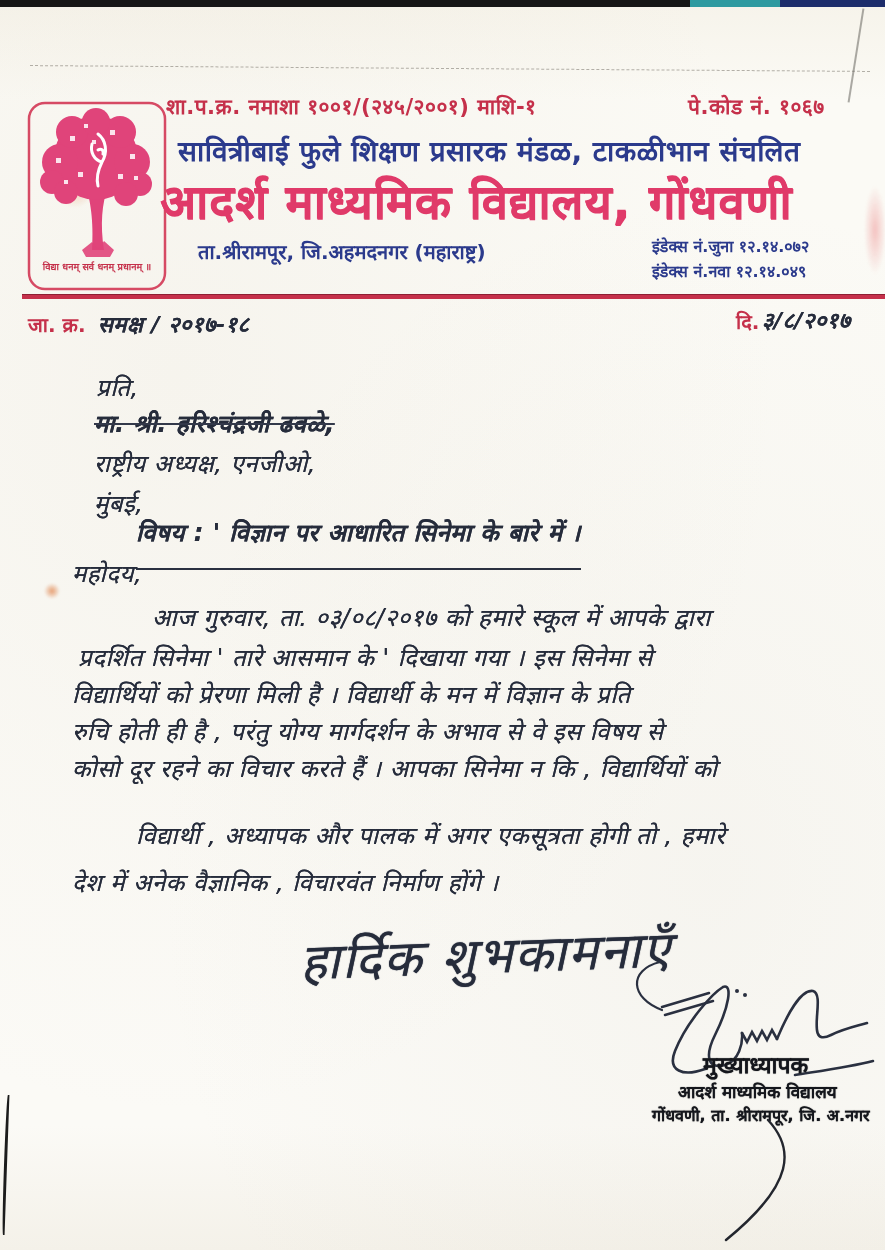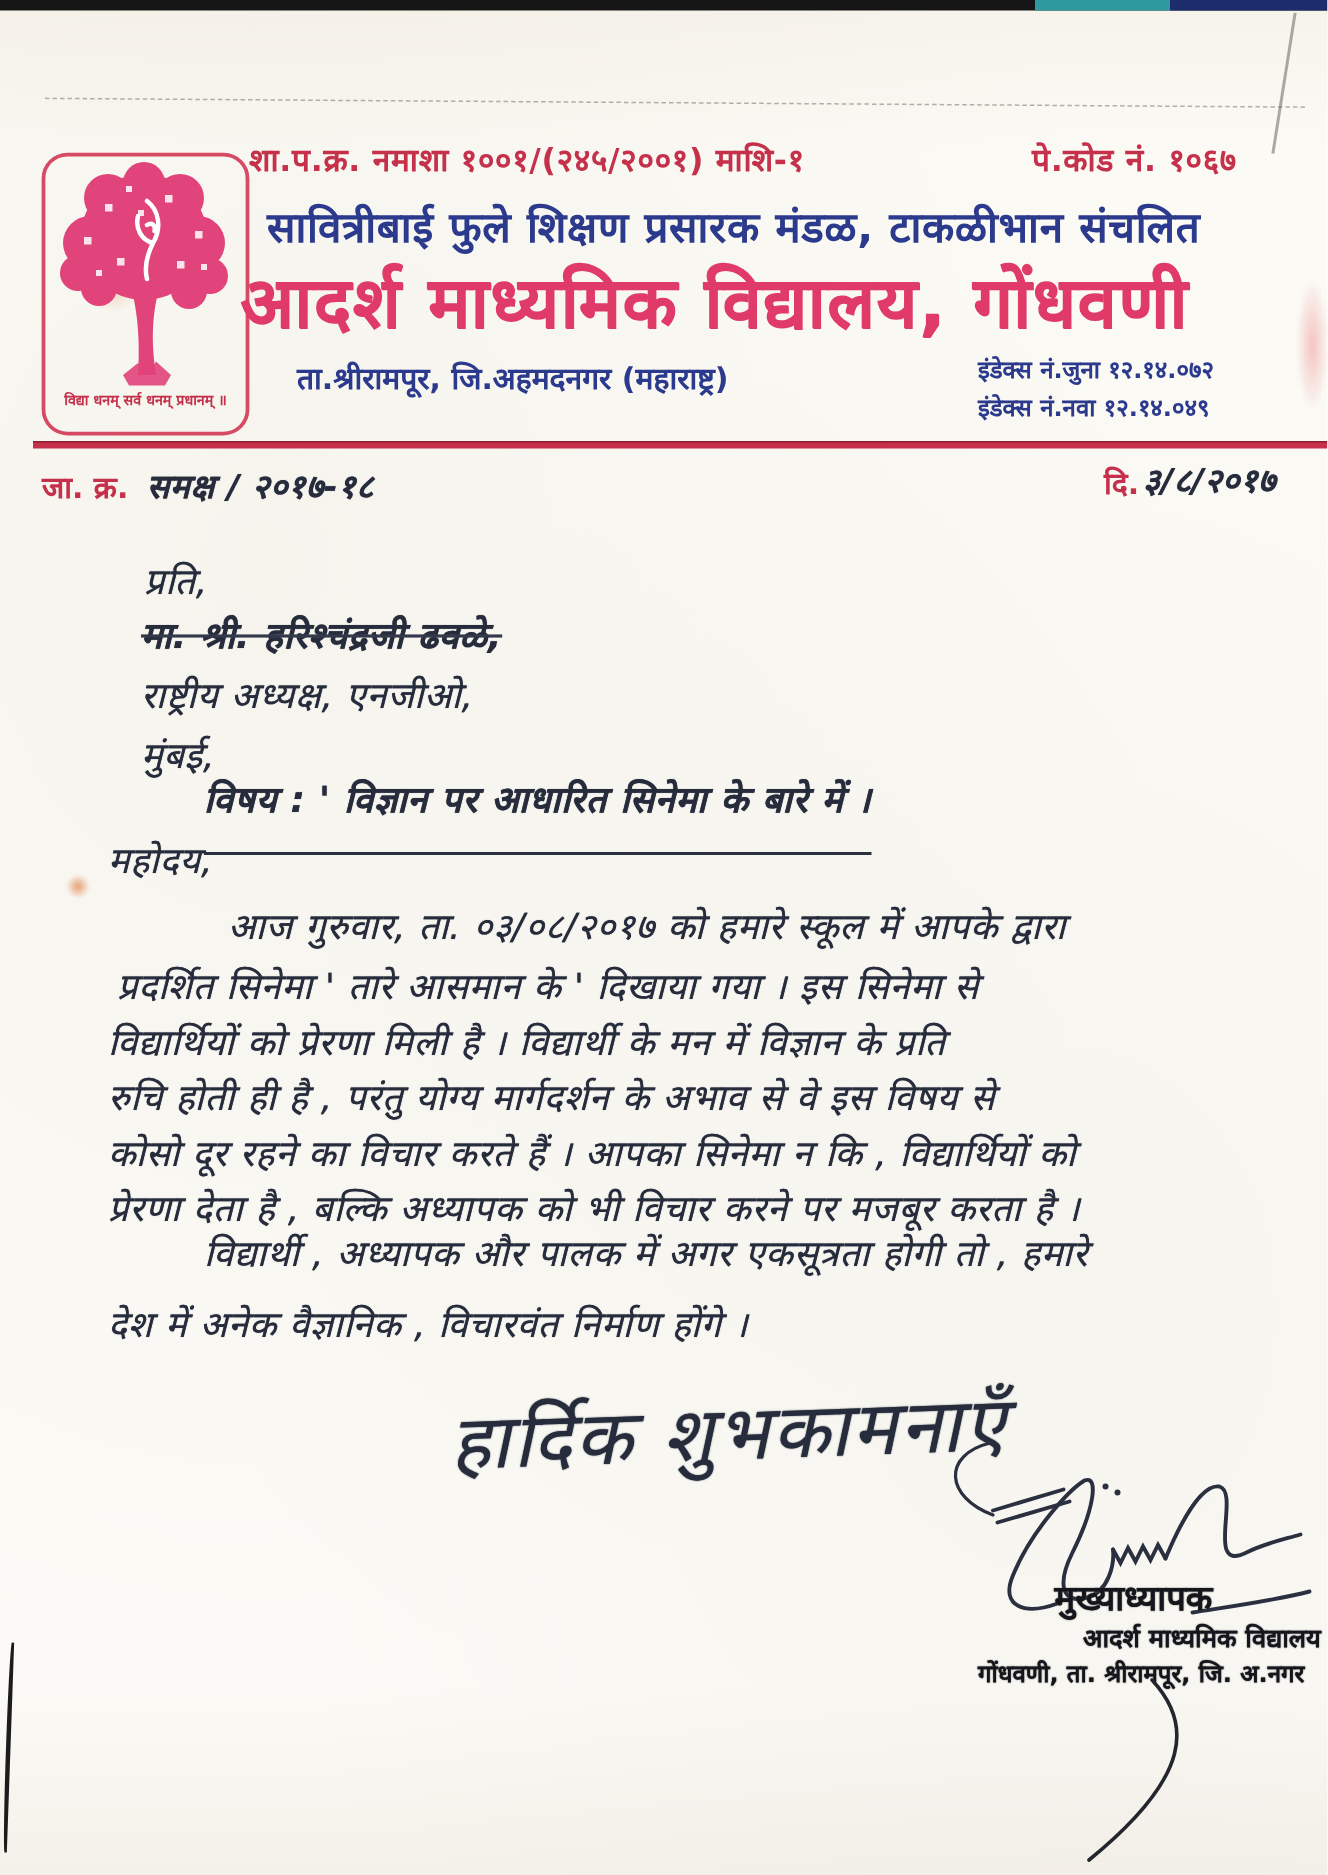--- a/index.html
+++ b/index.html
@@ -111,21 +111,20 @@
   <div class="abs hw body-line" style="left:94px;top:486px;">मुंबई,</div>
 
   <div class="abs hw hw-bold body-line subject" style="left:136px;top:515px;">विषय : ' विज्ञान पर आधारित सिनेमा के बारे में ।</div>
   <div class="abs hw body-line" style="left:72px;top:556px;">महोदय,</div>
 
   <div class="abs hw body-line" style="left:152px;top:600px;">आज गुरुवार, ता. ०३/०८/२०१७ को हमारे स्कूल में आपके द्वारा</div>
   <div class="abs hw body-line" style="left:78px;top:640px;">प्रदर्शित सिनेमा ' तारे आसमान के ' दिखाया गया । इस सिनेमा से</div>
   <div class="abs hw body-line" style="left:72px;top:677px;">विद्यार्थियों को प्रेरणा मिली है । विद्यार्थी के मन में विज्ञान के प्रति</div>
   <div class="abs hw body-line" style="left:72px;top:714px;">रुचि होती ही है , परंतु योग्य मार्गदर्शन के अभाव से वे इस विषय से</div>
   <div class="abs hw body-line" style="left:72px;top:751px;">कोसो दूर रहने का विचार करते हैं ।  आपका सिनेमा न कि , विद्यार्थियों को</div>
-  <div class="abs hw body-line" style="left:72px;top:788px;">प्रेरणा देता है , बल्कि अध्यापक को भी विचार करने पर मजबूर करता है ।</div>
   <div class="abs hw body-line" style="left:136px;top:818px;">विद्यार्थी , अध्यापक और पालक में अगर एकसूत्रता होगी तो , हमारे</div>
   <div class="abs hw body-line" style="left:72px;top:833px;margin-top:32px;">देश में अनेक वैज्ञानिक , विचारवंत निर्माण होंगे ।</div>
 
   <div class="abs hw closing" style="left:300px;top:920px;">हार्दिक शुभकामनाएँ</div>
 
   <div class="abs" style="left:645px;top:975px;">
     <svg width="230" height="110" viewBox="0 0 230 110">
       <g fill="none" stroke="#2a3040" stroke-width="2.6" stroke-linecap="round">
         <path d="M20 40 L68 26"></path>
         <path d="M17 32 L64 18"></path>
@@ -139,20 +138,20 @@
           <circle cx="100" cy="20" r="2"></circle>
       </g>
     </svg>
   </div>
 
   <svg class="abs" style="left:612px;top:958px;" width="60" height="60" viewBox="0 0 60 60">
     <path d="M50 52 C18 40 16 12 48 4" fill="none" stroke="#2a3040" stroke-width="2.2" stroke-linecap="round"></path>
   </svg>
 
   <div class="abs stamp" style="left:703px;top:1048px;font-size:23px;font-weight:bold;">मुख्याध्यापक</div>
-  <div class="abs stamp" style="left:678px;top:1080px;font-size:17px;font-weight:bold;margin-left:44px;">आदर्श माध्यमिक विद्यालय</div>
+  <div class="abs stamp" style="left:678px;top:1080px;font-size:17px;font-weight:bold;">आदर्श माध्यमिक विद्यालय</div>
   <div class="abs stamp" style="left:652px;top:1104px;font-size:16px;font-weight:bold;">गोंधवणी, ता. श्रीरामपूर, जि. अ.नगर</div>
 
   <svg class="abs" style="left:706px;top:1118px;" width="95" height="125" viewBox="0 0 95 125">
     <path d="M62 2 C88 30 90 65 20 122" fill="none" stroke="#23262e" stroke-width="2.4" stroke-linecap="round"></path>
   </svg>
 
 </div>
 
 </body></html>

